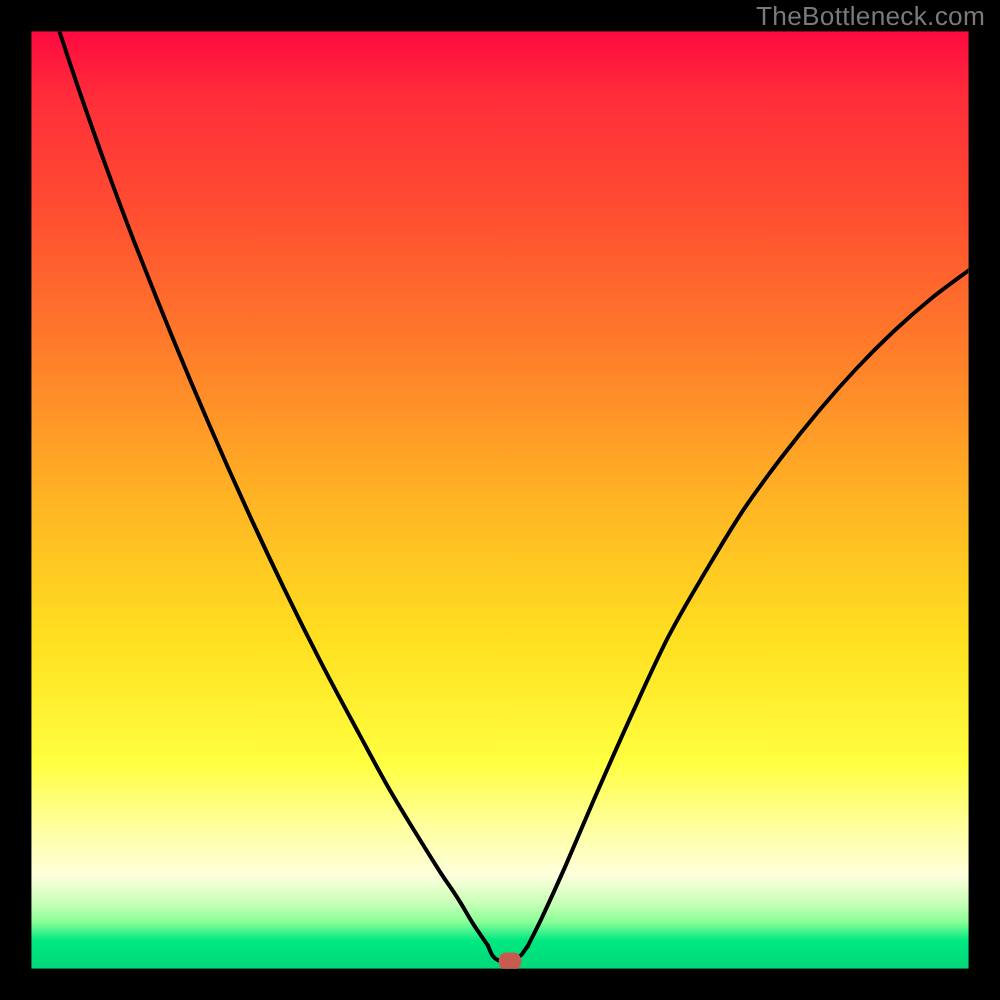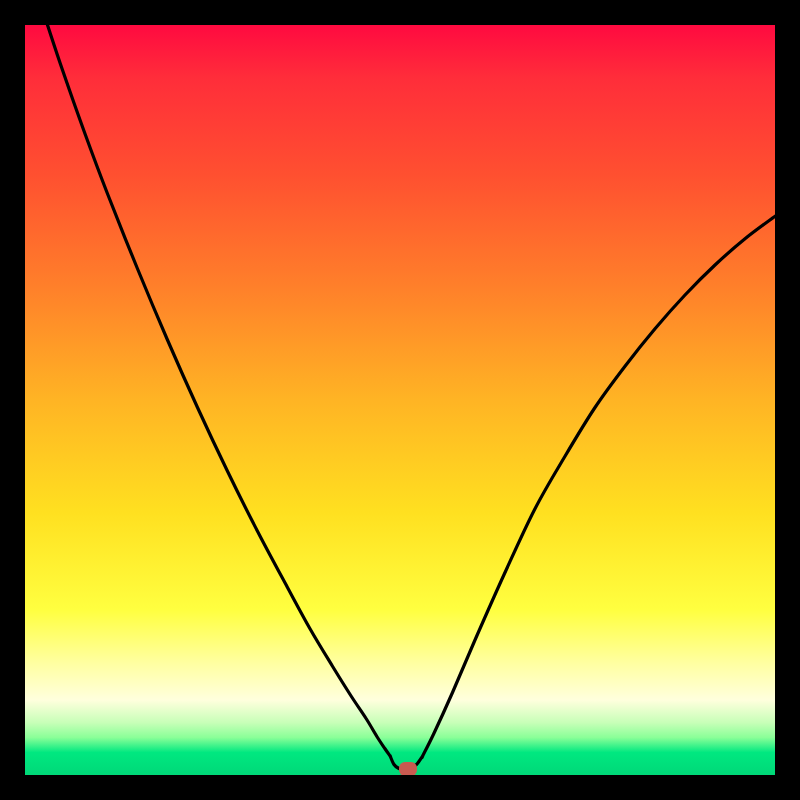--- a/index.html
+++ b/index.html
@@ -79,14 +79,15 @@
 <div class="frame">
 
   <div class="plot">
     <div class="gradient"></div>
     <svg class="curve" viewBox="0 0 750 750" preserveAspectRatio="none">
       <path id="curve-path" d="M 22.50 0.00 C 25.00 7.50 31.25 26.88 37.50 45.00 C 43.75 63.13 52.50 88.13 60.00 108.75 C 67.50 129.38 73.75 146.25 82.50 168.75 C 91.25 191.25 102.50 219.37 112.50 243.75 C 122.50 268.12 132.50 291.88 142.50 315.00 C 152.50 338.13 162.50 360.63 172.50 382.50 C 182.50 404.38 192.50 425.63 202.50 446.25 C 212.50 466.88 222.50 486.88 232.50 506.25 C 242.50 525.63 253.75 546.25 262.50 562.50 C 271.25 578.75 277.50 590.63 285.00 603.75 C 292.50 616.88 300.63 630.00 307.50 641.25 C 314.38 652.50 320.63 662.50 326.25 671.25 C 331.88 680.00 336.88 686.88 341.25 693.75 C 345.63 700.63 349.38 707.50 352.50 712.50 C 355.63 717.50 357.88 720.63 360.00 723.75 C 362.13 726.88 364.38 730.00 365.25 731.25 C 366.13 732.50 364.63 729.88 365.25 731.25 C 365.88 732.63 367.63 737.50 369.00 739.50 C 370.38 741.50 371.88 742.38 373.50 743.25 C 375.13 744.13 376.88 744.75 378.75 744.75 C 380.63 744.75 382.63 744.13 384.75 743.25 C 386.88 742.38 389.38 741.50 391.50 739.50 C 393.63 737.50 396.50 732.63 397.50 731.25 C 398.50 729.88 395.63 735.00 397.50 731.25 C 399.38 727.50 403.75 719.38 408.75 708.75 C 413.75 698.13 420.62 683.13 427.50 667.50 C 434.37 651.88 441.25 635.00 450.00 615.00 C 458.75 595.00 470.00 569.38 480.00 547.50 C 490.00 525.63 500.00 503.13 510.00 483.75 C 520.00 464.38 530.00 448.13 540.00 431.25 C 550.00 414.38 560.00 397.50 570.00 382.50 C 580.00 367.50 590.00 354.37 600.00 341.25 C 610.00 328.12 620.00 315.63 630.00 303.75 C 640.00 291.88 650.00 280.63 660.00 270.00 C 670.00 259.38 680.00 249.37 690.00 240.00 C 700.00 230.62 710.00 221.88 720.00 213.75 C 730.00 205.63 745.00 195.00 750.00 191.25" fill="none" stroke="#000" stroke-width="3.2" stroke-linejoin="round" stroke-linecap="round"></path>
     </svg>
     <div id="marker" class="marker" style="left: 382.5px; top: 744px; background: rgb(200, 90, 80);"></div>
   </div>
 
+  <div class="watermark">TheBottleneck.com</div>
 
 </div>
 
 </body></html>

